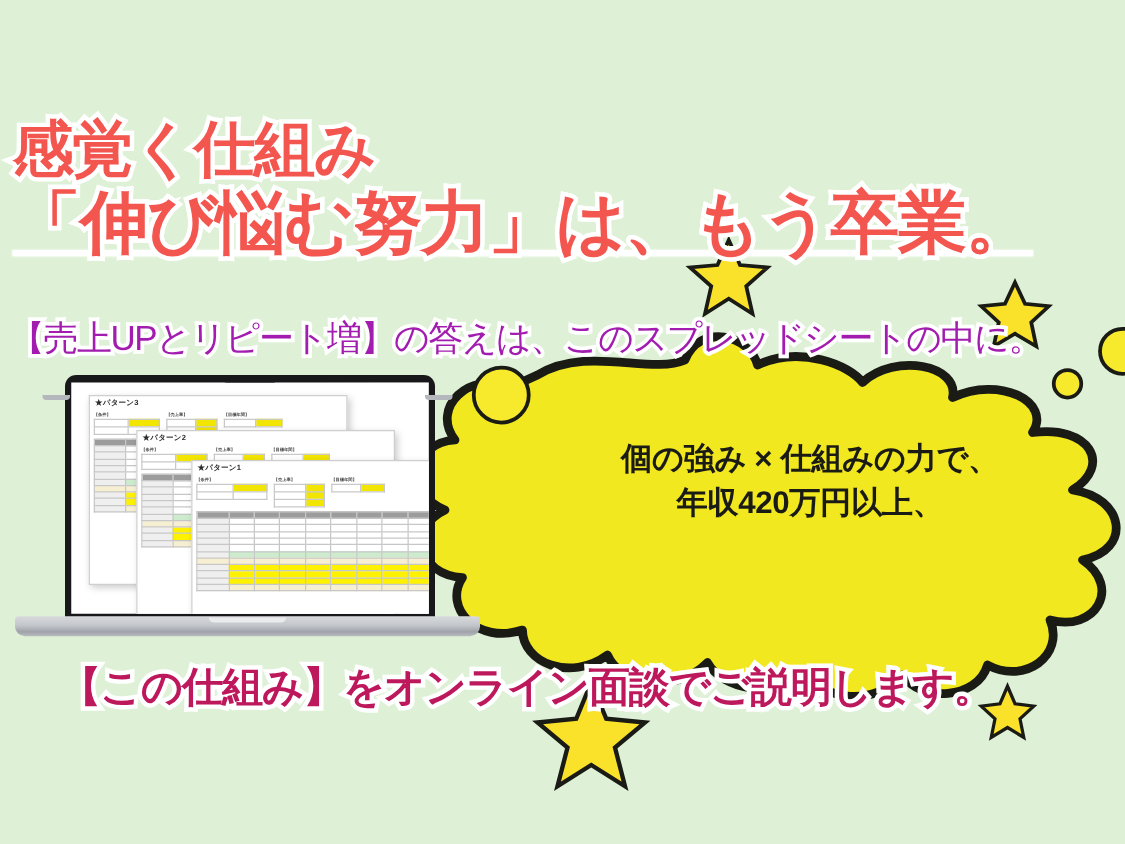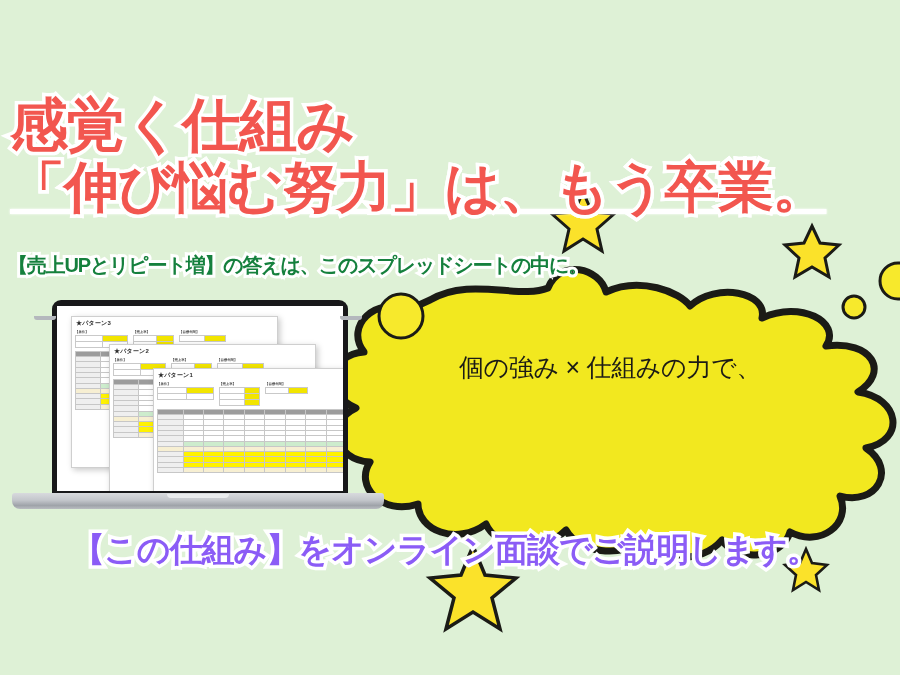--- a/index.html
+++ b/index.html
@@ -50,62 +50,62 @@
     font-size: 54px;
     letter-spacing: -1px;
     white-space: nowrap;
     margin: 0;
     padding: 0;
     -webkit-text-stroke: 7px #ffffff;
     paint-order: stroke fill;
     text-shadow:
        0 0 2px #fff;
   }
-  .hl-line-1 { font-size: 58px; }
+  .hl-line-1 { font-size: 49px; }
   .hl-line-2 { font-size: 55px; margin-top: 6px; text-decoration: underline; }
 
   .subline {
     position: absolute;
     left: 8px;
     top: 252px;
     z-index: 12;
-    font-weight: bold;
-    font-size: 20px;
-    color: #15803d;
+    font-weight: normal;
+    font-size: 28px;
+    color: #a21caf;
     white-space: nowrap;
     letter-spacing: -1.2px;
     -webkit-text-stroke: 6px #ffffff;
     paint-order: stroke fill;
   }
 
   
   .bottomline {
     position: absolute;
-    left: 72px;
+    left: 48px;
     top: 528px;
     z-index: 12;
     font-weight: bold;
     font-size: 33px;
-    color: #8b5cf6;
+    color: #be185d;
     white-space: nowrap;
     letter-spacing: -1px;
     -webkit-text-stroke: 7px #ffffff;
     paint-order: stroke fill;
   }
 
   
   .burst-text {
     position: absolute;
-    left: 410px;
+    left: 448px;
     top: 350px;
     width: 400px;
     z-index: 8;
     text-align: center;
     color: #1b1b16;
-    font-weight: normal;
+    font-weight: bold;
     font-size: 25px;
     line-height: 1.38;
     letter-spacing: -0.3px;
   }
   .burst-text div { white-space: nowrap; }
 
   
   .laptop {
     position: absolute;
     left: 12px;
@@ -818,20 +818,21 @@
          C456 546 418 530 418 504
          C382 516 354 486 370 462
          C334 460 326 422 356 408
          C322 394 330 354 364 352
          C344 326 376 296 408 310
          Z"></path>
   </svg>
 
   <div class="burst-text">
     <div>個の強み × 仕組みの力で、</div>
+    <div>年収420万円以上、</div>
   </div>
 
   <svg class="deco-layer deco-front" viewBox="0 0 900 675">
     <circle cx="401" cy="316" r="22" fill="#f7e92c" stroke="#1b1b16" stroke-width="3"></circle>
     <circle cx="854" cy="307" r="11" fill="#f7e92c" stroke="#1b1b16" stroke-width="3"></circle>
     <circle cx="898" cy="281" r="18" fill="#f7e92c" stroke="#1b1b16" stroke-width="3"></circle>
   </svg>
 
   <div class="headline">
     <div class="hl-line hl-line-1">感覚く仕組み</div>

